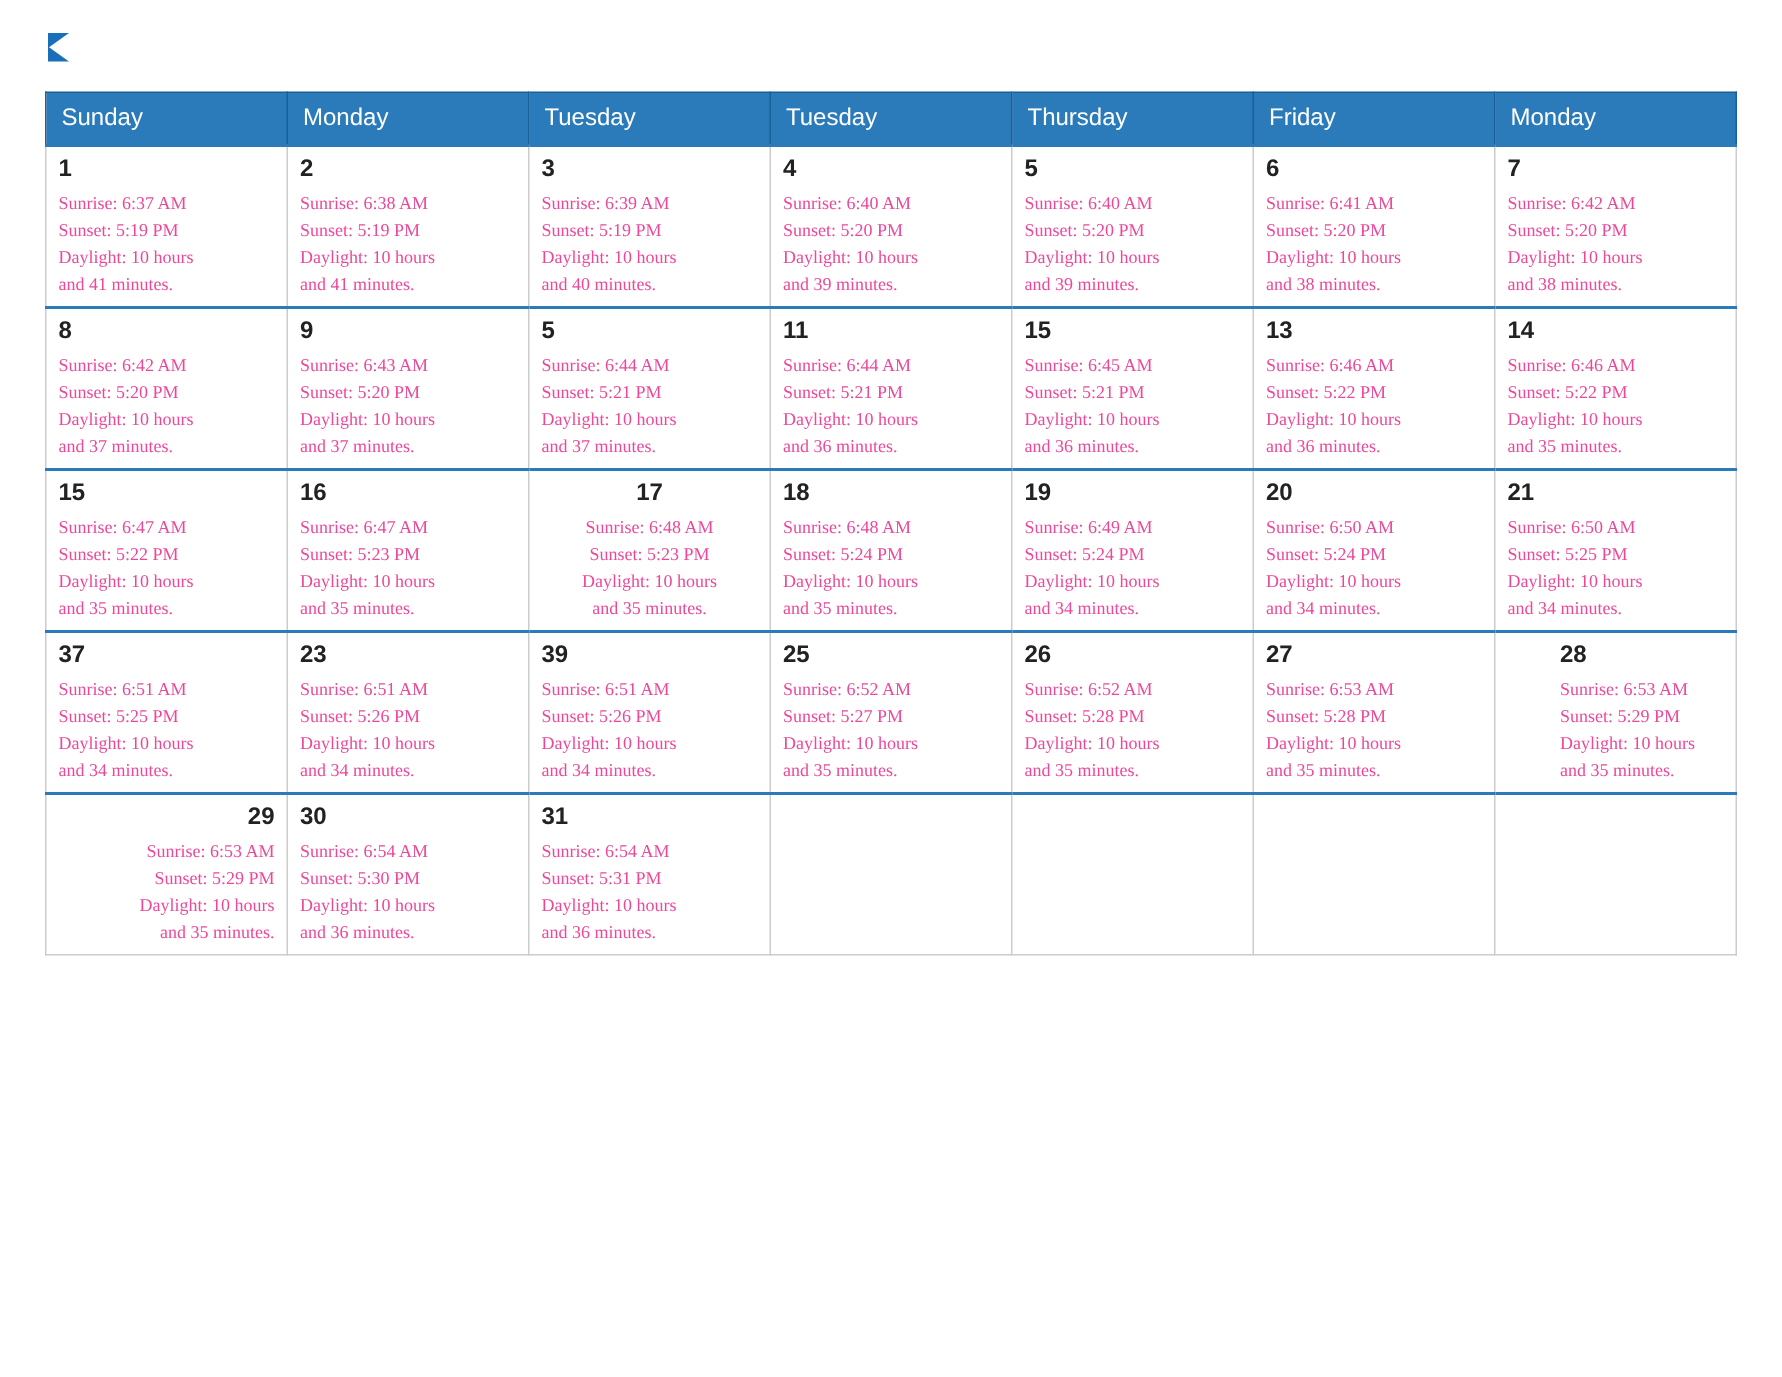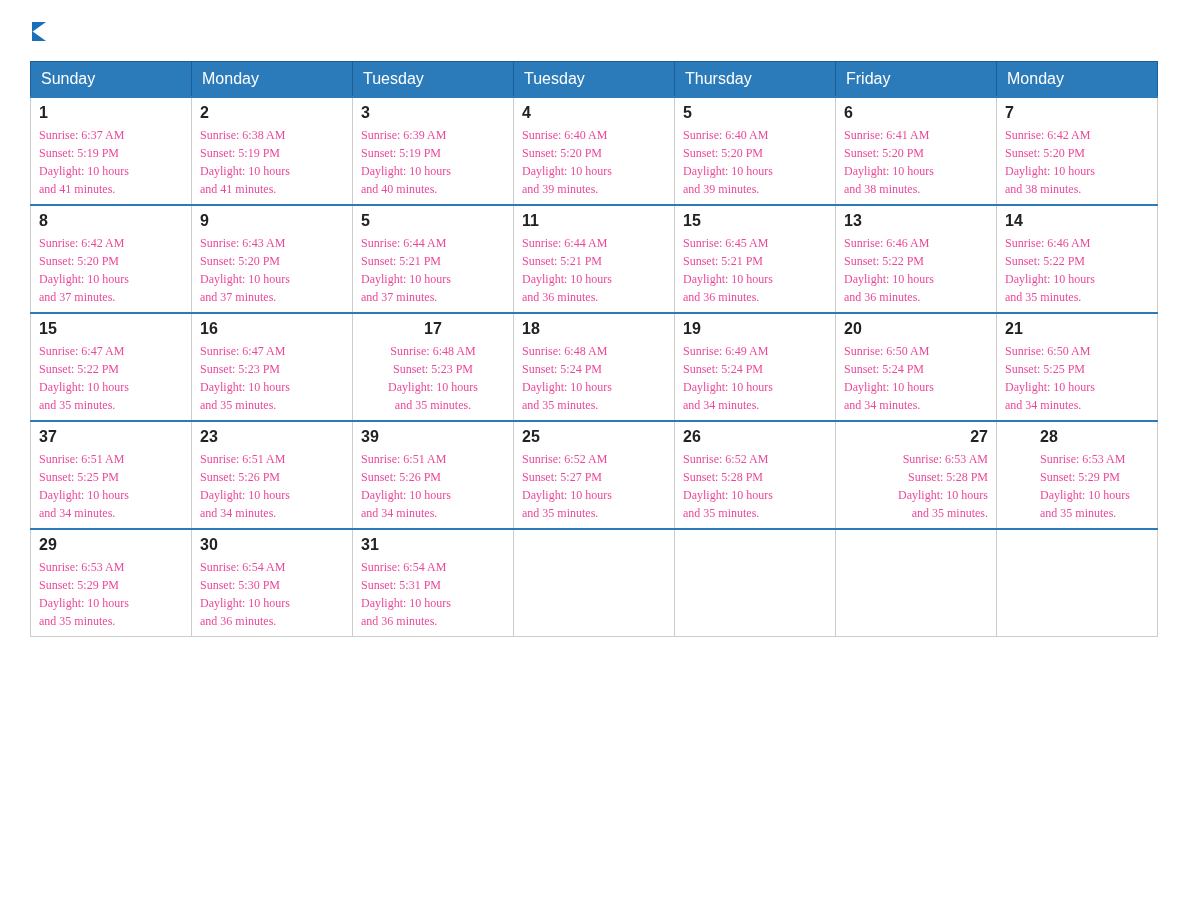--- a/index.html
+++ b/index.html
@@ -227,31 +227,31 @@
           <div class="day-info">Sunrise: 6:51 AM<br>Sunset: 5:26 PM<br>Daylight: 10 hours<br>and 34 minutes.</div>
         </td>
         <td style="border-top: 2px solid rgb(43, 123, 186);">
           <div class="day-number">25</div>
           <div class="day-info">Sunrise: 6:52 AM<br>Sunset: 5:27 PM<br>Daylight: 10 hours<br>and 35 minutes.</div>
         </td>
         <td style="border-top: 2px solid rgb(43, 123, 186);">
           <div class="day-number">26</div>
           <div class="day-info">Sunrise: 6:52 AM<br>Sunset: 5:28 PM<br>Daylight: 10 hours<br>and 35 minutes.</div>
         </td>
-        <td style="border-top: 2px solid rgb(43, 123, 186); text-align: right;">
+        <td style="border-top: 2px solid rgb(43, 123, 186);">
           <div class="day-number">27</div>
           <div class="day-info">Sunrise: 6:53 AM<br>Sunset: 5:28 PM<br>Daylight: 10 hours<br>and 35 minutes.</div>
         </td>
         <td style="border-top: 2px solid rgb(43, 123, 186); padding-left: 43px;">
           <div class="day-number">28</div>
           <div class="day-info">Sunrise: 6:53 AM<br>Sunset: 5:29 PM<br>Daylight: 10 hours<br>and 35 minutes.</div>
         </td>
       </tr>
       <tr style="border-top: 2px solid rgb(43, 123, 186);">
-        <td style="border-top: 2px solid rgb(43, 123, 186);">
+        <td style="border-top: 2px solid rgb(43, 123, 186); text-align: right;">
           <div class="day-number">29</div>
           <div class="day-info">Sunrise: 6:53 AM<br>Sunset: 5:29 PM<br>Daylight: 10 hours<br>and 35 minutes.</div>
         </td>
         <td style="border-top: 2px solid rgb(43, 123, 186);">
           <div class="day-number">30</div>
           <div class="day-info">Sunrise: 6:54 AM<br>Sunset: 5:30 PM<br>Daylight: 10 hours<br>and 36 minutes.</div>
         </td>
         <td style="border-top: 2px solid rgb(43, 123, 186);">
           <div class="day-number">31</div>
           <div class="day-info">Sunrise: 6:54 AM<br>Sunset: 5:31 PM<br>Daylight: 10 hours<br>and 36 minutes.</div>

